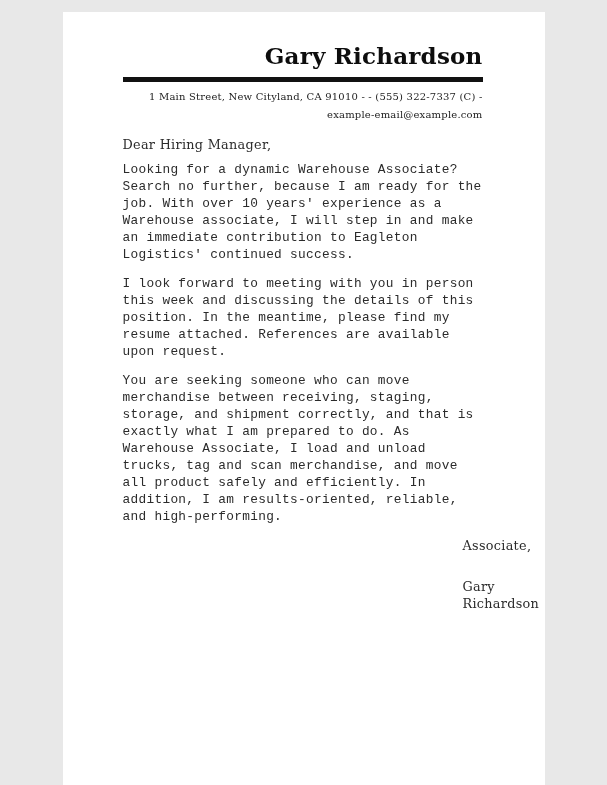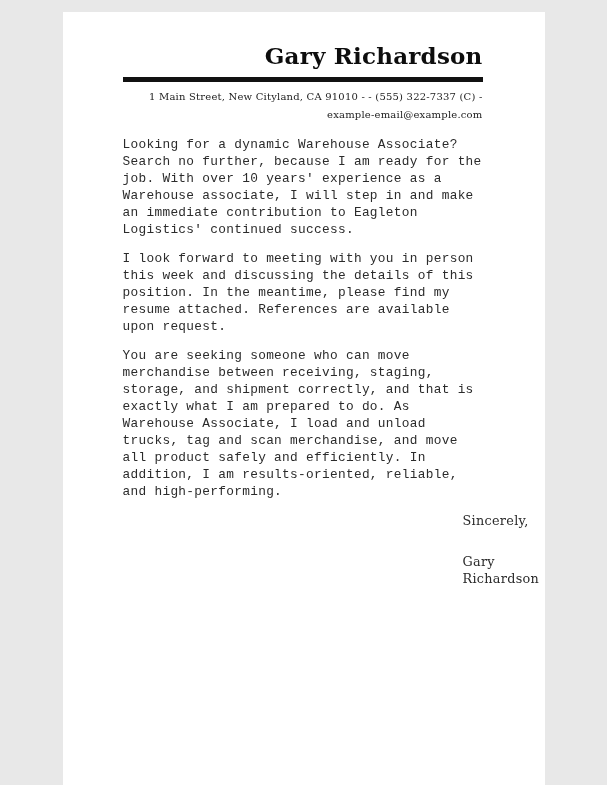--- a/index.html
+++ b/index.html
@@ -55,26 +55,27 @@
 
 <div class="page">
 
   <header>
     <div class="header-name">Gary Richardson</div>
     <div class="double-rule"></div>
     <div class="contact-line">1 Main Street, New Cityland, CA 91010 - - (555) 322-7337 (C) - example-email@example.com</div>
   </header>
 
   <main class="letter-body">
+    <p class="salutation">Dear Hiring Manager,</p>
 
     <p class="para">Looking for a dynamic Warehouse Associate? Search no further, because I am ready for the job. With over 10 years' experience as a Warehouse associate, I will step in and make an immediate contribution to Eagleton Logistics' continued success.</p>
 
     <p class="para">I look forward to meeting with you in person this week and discussing the details of this position. In the meantime, please find my resume attached. References are available upon request.</p>
 
     <p class="para">You are seeking someone who can move merchandise between receiving, staging, storage, and shipment correctly, and that is exactly what I am prepared to do. As Warehouse Associate, I load and unload trucks, tag and scan merchandise, and move all product safely and efficiently. In addition, I am results-oriented, reliable, and high-performing.</p>
 
     <div class="sig-block">
-      <p class="closing">Sincerely,</p>
+      <p class="closing">Associate,</p>
       <p class="signature-name">Gary Richardson</p>
     </div>
   </main>
 
 </div>
 
 </body></html>

